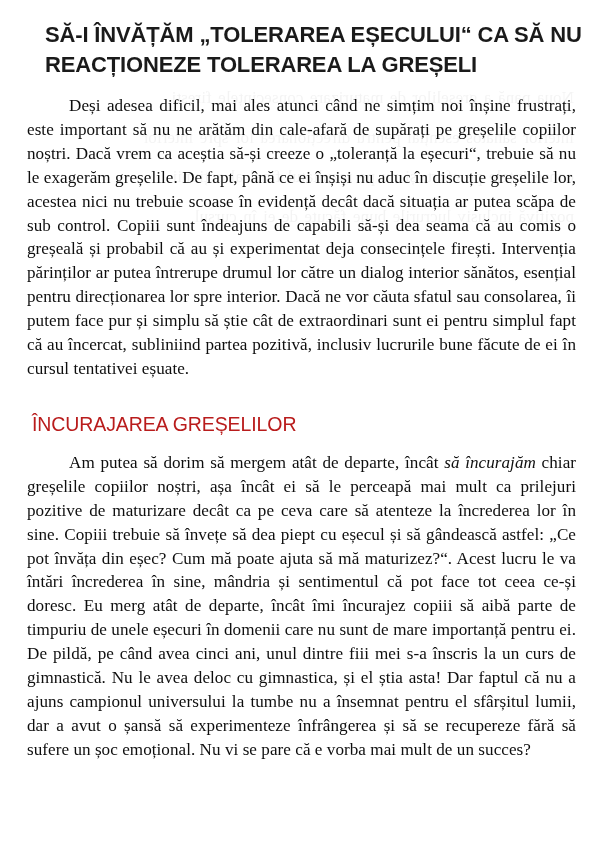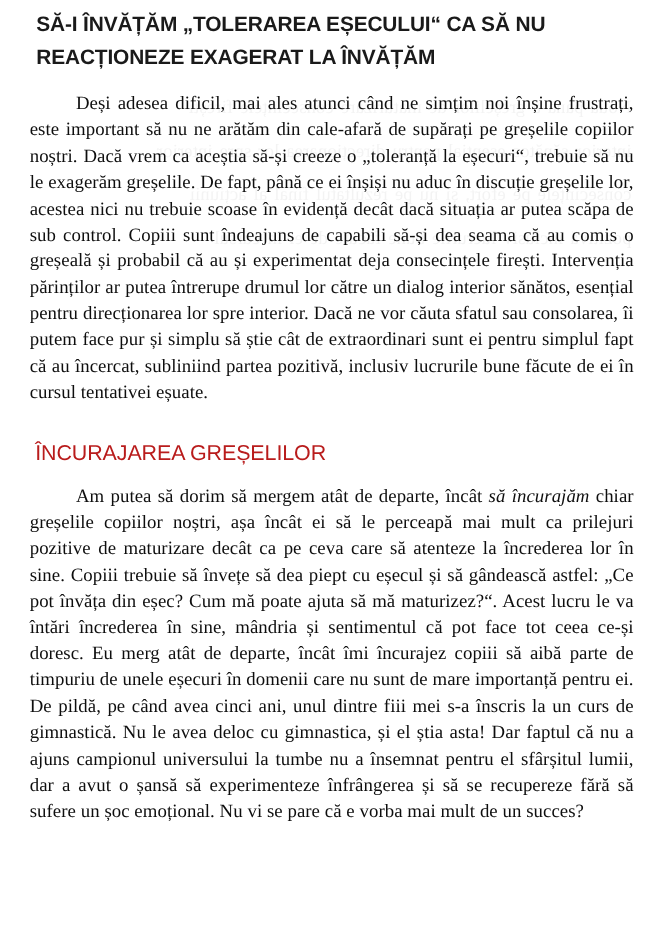--- a/index.html
+++ b/index.html
@@ -41,25 +41,25 @@
     position: relative;
     z-index: 2;
     width: 600px;
     height: 850px;
     box-sizing: border-box;
     padding: 0;
   }
 
   
   .chapter-title {
-    margin: 0;
+    margin: 12px;
     padding: 8px 30px 0 33px;
     font-family: "Liberation Sans", "DejaVu Sans", sans-serif;
     font-weight: 600;
-    font-size: 19px;
+    font-size: 22px;
     line-height: 30px;
     letter-spacing: -0.15px;
     color: #1a1a1a;
     text-transform: none;
     max-width: 540px;
   }
   .chapter-title .tl {
     display: block;
     white-space: nowrap;
   }
@@ -113,21 +113,21 @@
   <p>Noua pană a greșelilor de maturizare consecințele firești</p>
   <p>interior sănătos esențial pentru direcționarea lor spre interior</p>
   <p>consecințele pe efort, și nu pe rezultatul final al acțiunii</p>
   <p>pozitivă inclusiv lucrurile bune făcute de ei în cursul</p>
 </div>
 
 <div class="page">
 
   <h1 class="chapter-title">
     <span class="tl">SĂ-I ÎNVĂȚĂM „TOLERAREA EȘECULUI“ CA SĂ NU</span>
-    <span class="tl">REACȚIONEZE EXAGERAT LA ÎNVĂȚĂM</span>
+    <span class="tl">REACȚIONEZE TOLERAREA LA GREȘELI</span>
   </h1>
 
   <div class="body-copy">
 
     <p class="para" id="para-intro">Deși adesea dificil, mai ales atunci când ne simțim noi înșine frustrați, este important să nu ne arătăm din cale-afară de supărați pe greșelile copiilor noștri. Dacă vrem ca aceștia să-și creeze o „toleranță la eșecuri“, trebuie să nu le exagerăm greșelile. De fapt, până ce ei înșiși nu aduc în discuție greșelile lor, acestea nici nu trebuie scoase în evidență decât dacă situația ar putea scăpa de sub control. Copiii sunt îndeajuns de capabili să-și dea seama că au comis o greșeală și probabil că au și experimentat deja consecințele firești. Intervenția părinților ar putea întrerupe drumul lor către un dialog interior sănătos, esențial pentru direcționarea lor spre interior. Dacă ne vor căuta sfatul sau consolarea, îi putem face pur și simplu să știe cât de extraordinari sunt ei pentru simplul fapt că au încercat, subliniind partea pozitivă, inclusiv lucrurile bune făcute de ei în cursul tentativei eșuate.</p>
 
     <h2 class="section-heading">ÎNCURAJAREA GREȘELILOR</h2>
 
     <p class="para" id="para-encourage"><span>Am putea să dorim să mergem atât de departe, încât </span><em>să încurajăm</em><span> chiar greșelile copiilor noștri, așa încât ei să le perceapă mai mult ca prilejuri pozitive de maturizare decât ca pe ceva care să atenteze la încrederea lor în sine. Copiii trebuie să învețe să dea piept cu eșecul și să gândească astfel: „Ce pot învăța din eșec? Cum mă poate ajuta să mă maturizez?“. Acest lucru le va întări încrederea în sine, mândria și sentimentul că pot face tot ceea ce-și doresc. Eu merg atât de departe, încât îmi încurajez copiii să aibă parte de timpuriu de unele eșecuri în domenii care nu sunt de mare importanță pentru ei. De pildă, pe când avea cinci ani, unul dintre fiii mei s-a înscris la un curs de gimnastică. Nu le avea deloc cu gimnastica, și el știa asta! Dar faptul că nu a ajuns campionul universului la tumbe nu a însemnat pentru el sfârșitul lumii, dar a avut o șansă să experimenteze înfrângerea și să se recupereze fără să sufere un șoc emoțional. Nu vi se pare că e vorba mai mult de un succes?</span></p>
 

